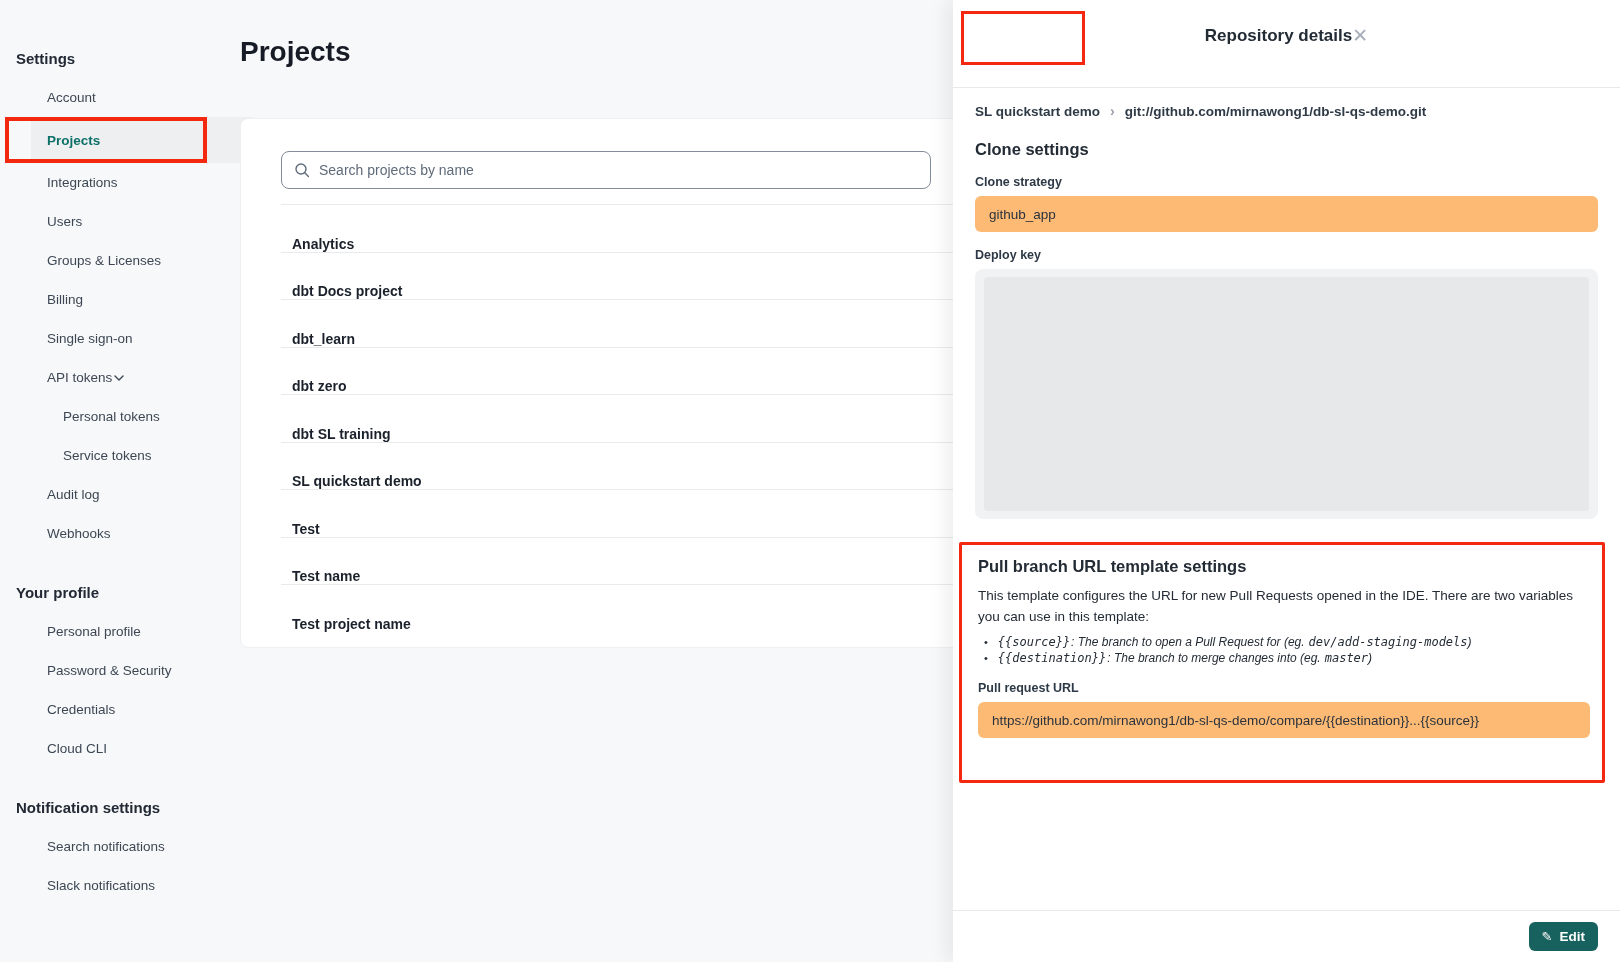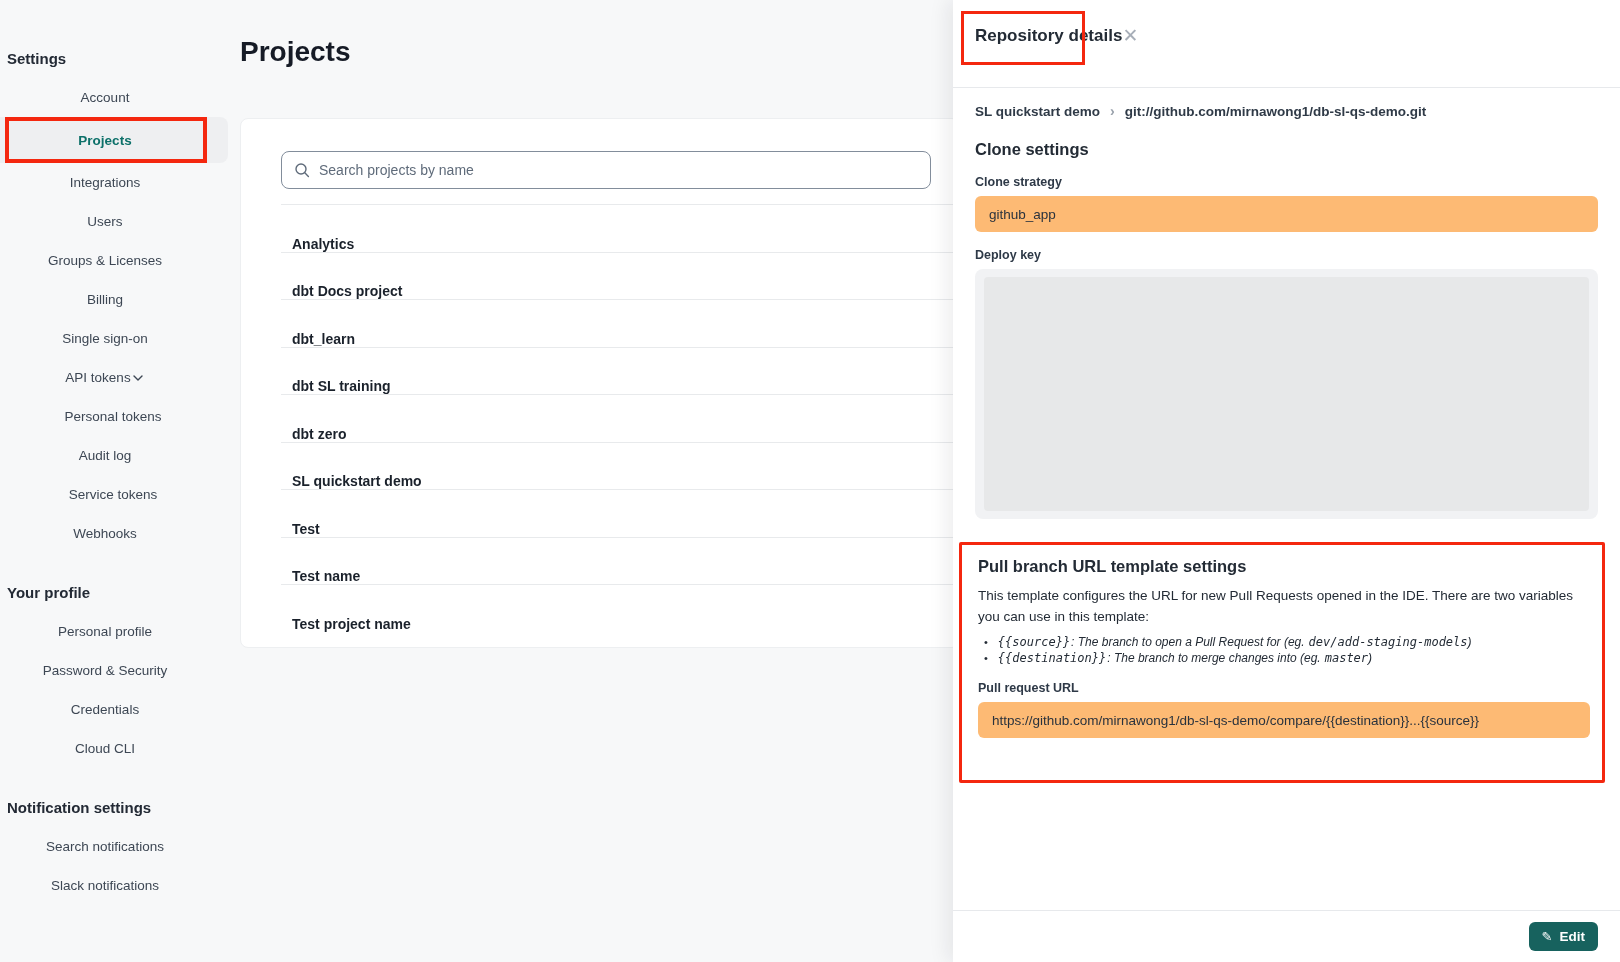--- a/index.html
+++ b/index.html
@@ -6,24 +6,24 @@
   html,body { width:1620px; height:962px; overflow:hidden; }
   body {
     font-family:"Liberation Sans", sans-serif;
     background:#F7F8F9;
     color:#29323D;
     position:relative;
   }
 
   
   .sidebar { position:absolute; left:0; top:0; width:240px; padding-top:40px; }
-  .side-title { height:38px; line-height:38px; padding-left:7px; font-size:15px; font-weight:bold; color:#232A35; }
+  .side-title { height:38px; line-height:38px; padding-left:16px; font-size:15px; font-weight:bold; color:#232A35; }
   .side-item {
-    height:39px; display:flex; align-items:center; justify-content:center;
-    padding-left:16px; padding-right:34px; width:228px; font-size:13.5px; color:#3D4754; cursor:pointer;
+    height:39px; display:flex; align-items:center; justify-content:flex-start;
+    padding-left:16px; padding-right:34px; width:228px; font-size:13.5px; color:#3D4754; cursor:pointer;margin-left:31px;
   }
   .side-item.active {
     height:46px; background:#EEEFF1; border-radius:0 8px 8px 0;
     color:#0C7069; font-weight:bold;
   }
   .side-item.sub { padding-left:32px; }
   .group-gap { margin-top:21px; }
   .chev { width:14px; height:14px; }
 
   
@@ -51,21 +51,21 @@
   }
 
   
   .panel {
     position:absolute; left:953px; top:0; width:667px; height:962px;
     background:#FFFFFF; box-shadow:-6px 0 18px rgba(20,30,40,0.08);
     display:flex; flex-direction:column;
   }
   .panel-header {
     flex:0 0 88px; padding:26px 22px 0 22px; border-bottom:1px solid #E7E9EC;
-    display:flex; align-items:flex-start; justify-content:flex-start;
+    display:flex; align-items:flex-start; justify-content:center;
   }
   .panel-title { font-size:17px; font-weight:bold; color:#232B35; }
   .close-btn { font-size:19px; color:#A7AEB8; cursor:pointer; line-height:19px; background:none; border:none; font-family:"DejaVu Sans", sans-serif; }
   .panel-body { flex:1 1 auto; padding:0 22px; overflow:hidden; }
 
   .breadcrumb { margin-top:15px; display:flex; align-items:center; font-size:13.5px; font-weight:bold; color:#2F3A47; }
   .breadcrumb .sep { color:#9AA2AC; margin:0 10px; font-size:14px; }
 
   .section-heading { font-size:16.5px; font-weight:bold; color:#232B35; }
   .clone-heading { margin-top:21px; }
@@ -139,25 +139,25 @@
     </div>
   <div class="side-item">
     <span>API tokens</span>
     <svg class="chev" viewBox="0 0 14 14" fill="none">
         <path d="M3 5l4 4 4-4" stroke="#3D4754" stroke-width="1.4" stroke-linecap="round" stroke-linejoin="round"></path>
       </svg>
   </div>
   <div class="side-item sub">
       <span>Personal tokens</span>
     </div>
-  <div class="side-item">
-      <span>Audit log</span>
-    </div>
   <div class="side-item sub">
       <span>Service tokens</span>
+    </div>
+  <div class="side-item">
+      <span>Audit log</span>
     </div>
   <div class="side-item">
       <span>Webhooks</span>
     </div>
 
   <div class="side-title group-gap">Your profile</div>
   <div class="side-item">
       <span>Personal profile</span>
     </div>
   <div class="side-item">
@@ -193,24 +193,24 @@
       <div class="project-row">
           <span>Analytics</span>
         </div>
       <div class="project-row">
           <span>dbt Docs project</span>
         </div>
       <div class="project-row">
           <span>dbt_learn</span>
         </div>
       <div class="project-row">
+          <span>dbt zero</span>
+        </div>
+      <div class="project-row">
           <span>dbt SL training</span>
-        </div>
-      <div class="project-row">
-          <span>dbt zero</span>
         </div>
       <div class="project-row">
           <span>SL quickstart demo</span>
         </div>
       <div class="project-row">
           <span>Test</span>
         </div>
       <div class="project-row">
           <span>Test name</span>
         </div>

